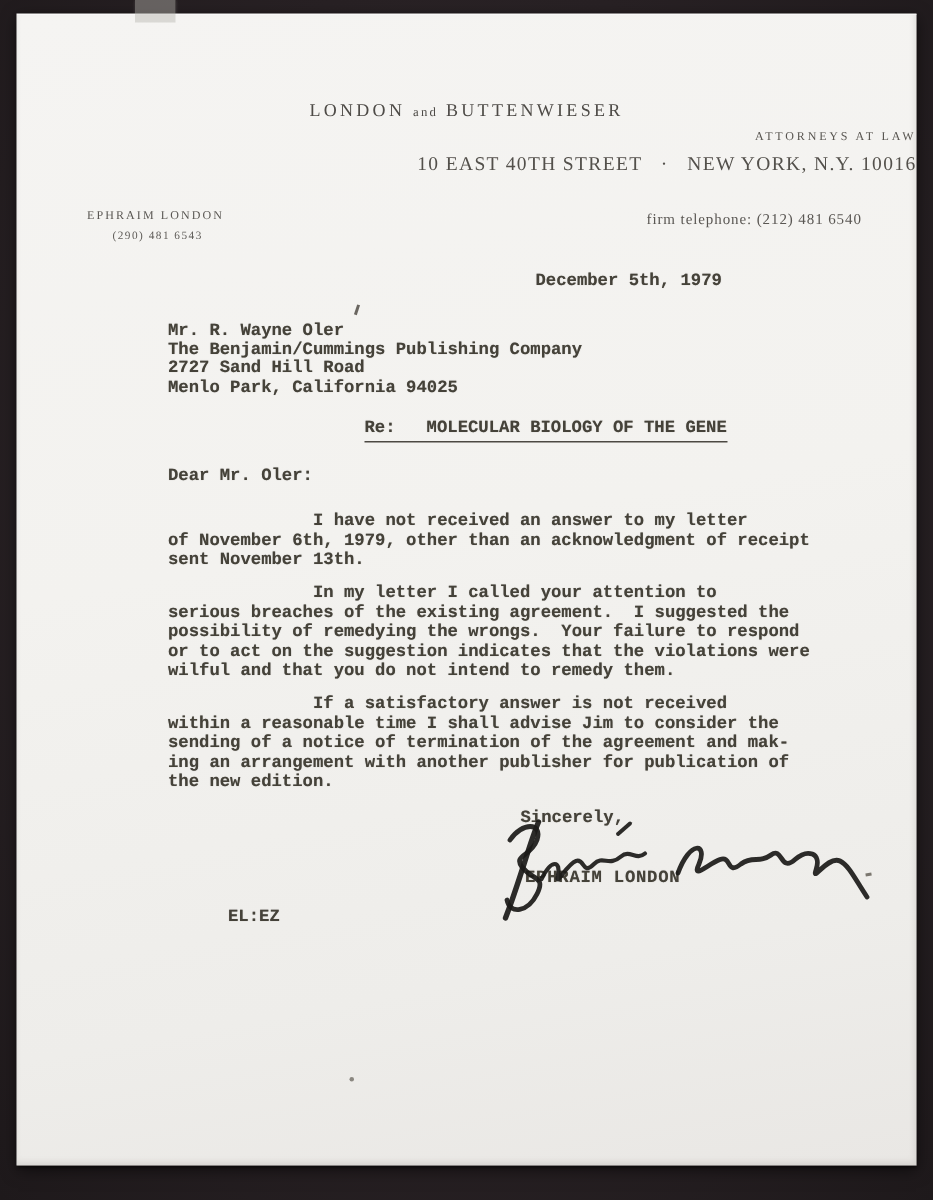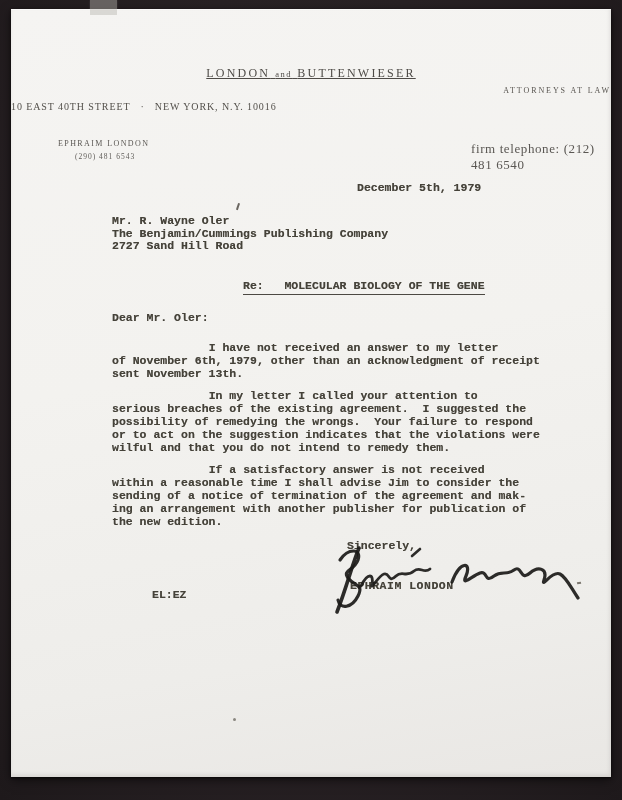--- a/index.html
+++ b/index.html
@@ -44,41 +44,40 @@
   
   .lh-serif { font-family: "Liberation Serif", "DejaVu Serif", serif; color: #53504b; }
   .firm-name {
     position: absolute;
     left: 0; right: 0;
     top: 57px;
     text-align: center;
     font-size: 12px;
     letter-spacing: 2.2px;
     color: #4e4b47;
-    text-decoration: underline;
   }
   .firm-name .and-word {
     font-size: 8.5px;
     letter-spacing: 1.5px;
   }
   .lh-subtitle {
     position: absolute;
     left: 0; right: 0;
     top: 77px;
     text-align: right;
     font-size: 8px;
     letter-spacing: 1.9px;
     color: #585550;
   }
   .lh-address {
     position: absolute;
     left: 0; right: 0;
     top: 92px;
-    text-align: left;
-    font-size: 10px;
+    text-align: right;
+    font-size: 13px;
     letter-spacing: 0.9px;
     white-space: pre;
     color: #53504b;
   }
   .attorney-name {
     position: absolute;
     left: 47px;
     top: 130px;
     font-size: 8px;
     letter-spacing: 1.4px;
@@ -87,23 +86,23 @@
   .attorney-phone {
     position: absolute;
     left: 64px;
     top: 143px;
     font-size: 7.5px;
     letter-spacing: 1px;
     color: #5f5c58;
   }
   .firm-phone {
     position: absolute;
-    left: 460px;
+    left: 420px;
     top: 132px;
-    font-size: 13px;
+    font-size: 10px;
     letter-spacing: 0.6px;
     color: #5a5753;
   }
 
   
   .typed {
     font-family: "Liberation Mono", "DejaVu Sans Mono", monospace;
     font-size: 11.5px;
     color: #454239;
     text-shadow: 0 0 0.5px rgba(70,66,60,0.55);
@@ -162,21 +161,21 @@
   .signature-svg {
     position: absolute;
     left: 317px;
     top: 531px;
     width: 252px;
     height: 80px;
   }
   .typist-initials {
     position: absolute;
     left: 101px;
-    top: 579px;
+    top: 596px;
     padding-left: 40px;
   }
 
   
   .mark-apostrophe {
     position: absolute;
     left: 226px;
     top: 194px;
     width: 1.6px;
     height: 7px;
@@ -219,20 +218,21 @@
   <div class="attorney-name lh-serif">EPHRAIM LONDON</div>
   <div class="attorney-phone lh-serif">(290) 481 6543</div>
   <div class="firm-phone lh-serif">firm telephone: (212) 481 6540</div>
 
   <div class="date-line typed">December 5th, 1979</div>
 
   <div class="recipient-block typed">
       <div class="addr-line">Mr. R. Wayne Oler</div>
       <div class="addr-line">The Benjamin/Cummings Publishing Company</div>
       <div class="addr-line">2727 Sand Hill Road</div>
+      <div class="addr-line">Menlo Park, California 94025</div>
     </div>
 
   <div class="subject-line typed">Re:   MOLECULAR BIOLOGY OF THE GENE</div>
 
   <div class="salutation typed">Dear Mr. Oler:</div>
 
   <div class="letter-body typed">
       <div class="paragraph">              I have not received an answer to my letter
 of November 6th, 1979, other than an acknowledgment of receipt
 sent November 13th.</div>

